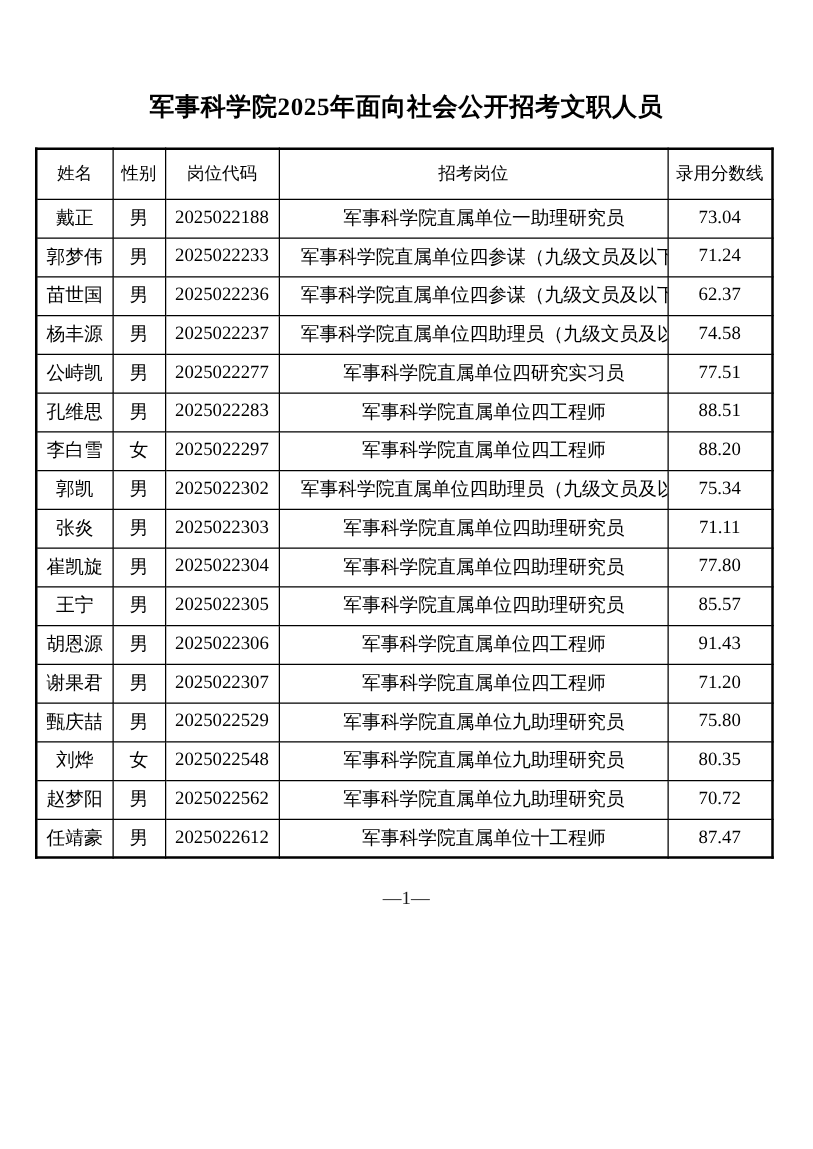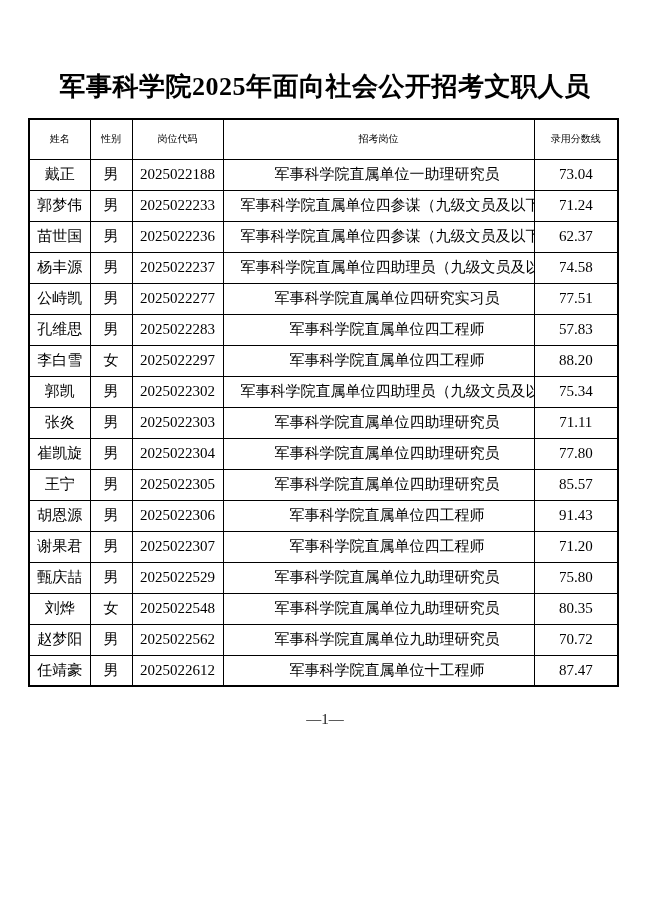--- a/index.html
+++ b/index.html
@@ -16,42 +16,42 @@
     width: 650px;
     height: 919px;
     background: #ffffff;
     position: relative;
   }
   .title {
     margin-top: 72px;
     text-align: center;
     font-family: "Liberation Serif", serif;
     font-weight: bold;
-    font-size: 26px;
+    font-size: 20px;
     line-height: 29px;
     letter-spacing: 0.5px;
   }
   .title-line { display: block; }
   table.roster {
     border-collapse: collapse;
     table-layout: fixed;
     width: 589px;
     margin: 17px 0 0 28px;
     border: 2px solid #000000;
   }
   table.roster th,
   table.roster td {
     border: 1px solid #000000;
     overflow: hidden;
     white-space: nowrap;
   }
   table.roster th {
     font-family: Liberation Mono, monospace;
     font-weight: normal;
-    font-size: 10px;
+    font-size: 14px;
     height: 40px;
     text-align: center;
     vertical-align: middle;
   }
   table.roster td {
     font-family: "Liberation Serif", serif;
     font-size: 15px;
     height: 31px;
     text-align: center;
     vertical-align: middle;
@@ -131,21 +131,21 @@
           <td class="cell-gender">男</td>
           <td class="cell-code">2025022277</td>
           <td class="cell-position">军事科学院直属单位四研究实习员</td>
           <td class="cell-score">77.51</td>
         </tr>
         <tr>
           <td class="cell-name">孔维思</td>
           <td class="cell-gender">男</td>
           <td class="cell-code">2025022283</td>
           <td class="cell-position">军事科学院直属单位四工程师</td>
-          <td class="cell-score">57.83</td>
+          <td class="cell-score">88.51</td>
         </tr>
         <tr>
           <td class="cell-name">李白雪</td>
           <td class="cell-gender">女</td>
           <td class="cell-code">2025022297</td>
           <td class="cell-position">军事科学院直属单位四工程师</td>
           <td class="cell-score">88.20</td>
         </tr>
         <tr>
           <td class="cell-name">郭凯</td>

